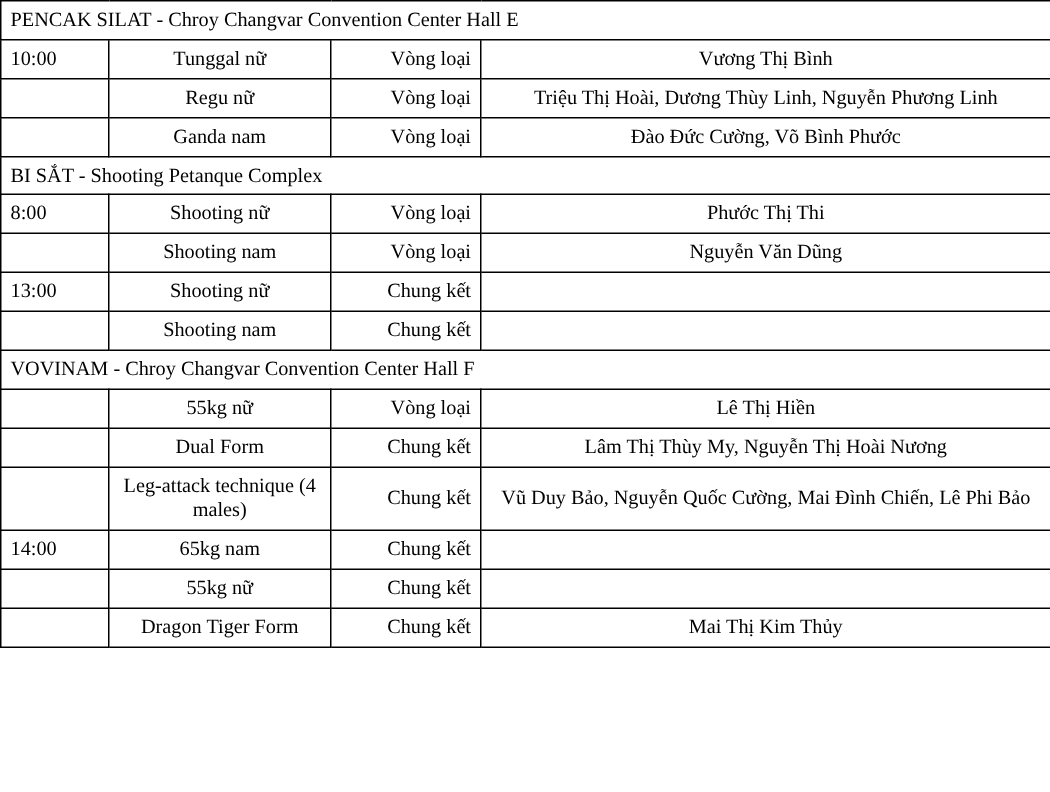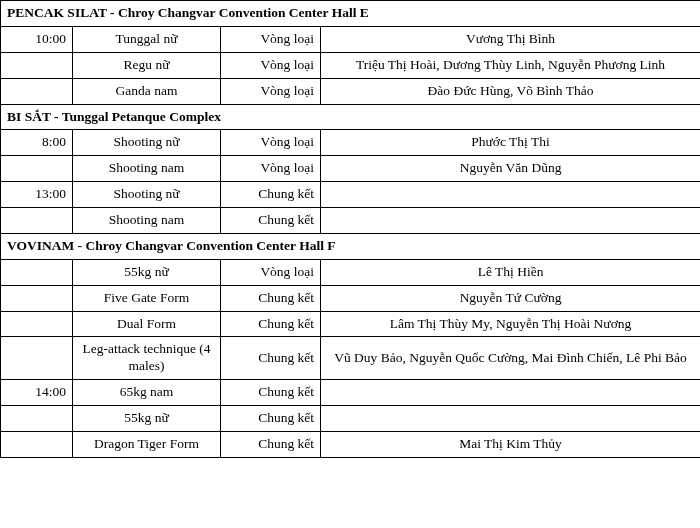--- a/index.html
+++ b/index.html
@@ -25,31 +25,31 @@
     line-height: 1.25;
     padding: 4px 6px;
     vertical-align: middle;
   }
   col.c-time { width: 72px; }
   col.c-event { width: 148px; }
   col.c-round { width: 100px; }
   col.c-athletes { width: 380px; }
 
   td.time {
-    text-align: right;
+    text-align: left;
     margin-top: 44px;
   }
   td.event, td.round, td.athletes {
     text-align: center;
   }
   td.round {
     text-align: right;
   }
   tr.section-row td {
-    font-weight: bold;
+    font-weight: normal;
     font-size: 14px;
     padding: 5px 6px 5px 8px;
     margin-top: 25px;
   }
   .nowrap-cell { white-space: normal; }
 </style>
 </head>
 <body>
 
 <table id="schedule">
@@ -72,24 +72,24 @@
       <tr>
         <td class="time nowrap-cell"></td>
         <td class="event nowrap-cell">Regu nữ</td>
         <td class="round nowrap-cell">Vòng loại</td>
         <td class="athletes nowrap-cell">Triệu Thị Hoài, Dương Thùy Linh, Nguyễn Phương Linh</td>
       </tr>
       <tr>
         <td class="time nowrap-cell"></td>
         <td class="event nowrap-cell">Ganda nam</td>
         <td class="round nowrap-cell">Vòng loại</td>
-        <td class="athletes nowrap-cell">Đào Đức Hùng, Võ Bình Thảo</td>
+        <td class="athletes nowrap-cell">Đào Đức Cường, Võ Bình Phước</td>
       </tr>
       <tr class="section-row">
-        <td colspan="4">BI SẮT - Tunggal Petanque Complex</td>
+        <td colspan="4">BI SẮT - Shooting Petanque Complex</td>
       </tr>
       <tr>
         <td class="time nowrap-cell">8:00</td>
         <td class="event nowrap-cell">Shooting nữ</td>
         <td class="round nowrap-cell">Vòng loại</td>
         <td class="athletes nowrap-cell">Phước Thị Thi</td>
       </tr>
       <tr>
         <td class="time nowrap-cell"></td>
         <td class="event nowrap-cell">Shooting nam</td>
@@ -112,26 +112,20 @@
         <td colspan="4">VOVINAM - Chroy Changvar Convention Center Hall F</td>
       </tr>
       <tr>
         <td class="time nowrap-cell"></td>
         <td class="event nowrap-cell">55kg nữ</td>
         <td class="round nowrap-cell">Vòng loại</td>
         <td class="athletes nowrap-cell">Lê Thị Hiền</td>
       </tr>
       <tr>
         <td class="time nowrap-cell"></td>
-        <td class="event nowrap-cell">Five Gate Form</td>
-        <td class="round nowrap-cell">Chung kết</td>
-        <td class="athletes nowrap-cell">Nguyễn Tứ Cường</td>
-      </tr>
-      <tr>
-        <td class="time nowrap-cell"></td>
         <td class="event nowrap-cell">Dual Form</td>
         <td class="round nowrap-cell">Chung kết</td>
         <td class="athletes nowrap-cell">Lâm Thị Thùy My, Nguyễn Thị Hoài Nương</td>
       </tr>
       <tr>
         <td class="time nowrap-cell"></td>
         <td class="event nowrap-cell">Leg-attack technique (4 males)</td>
         <td class="round nowrap-cell">Chung kết</td>
         <td class="athletes nowrap-cell">Vũ Duy Bảo, Nguyễn Quốc Cường, Mai Đình Chiến, Lê Phi Bảo</td>
       </tr>

